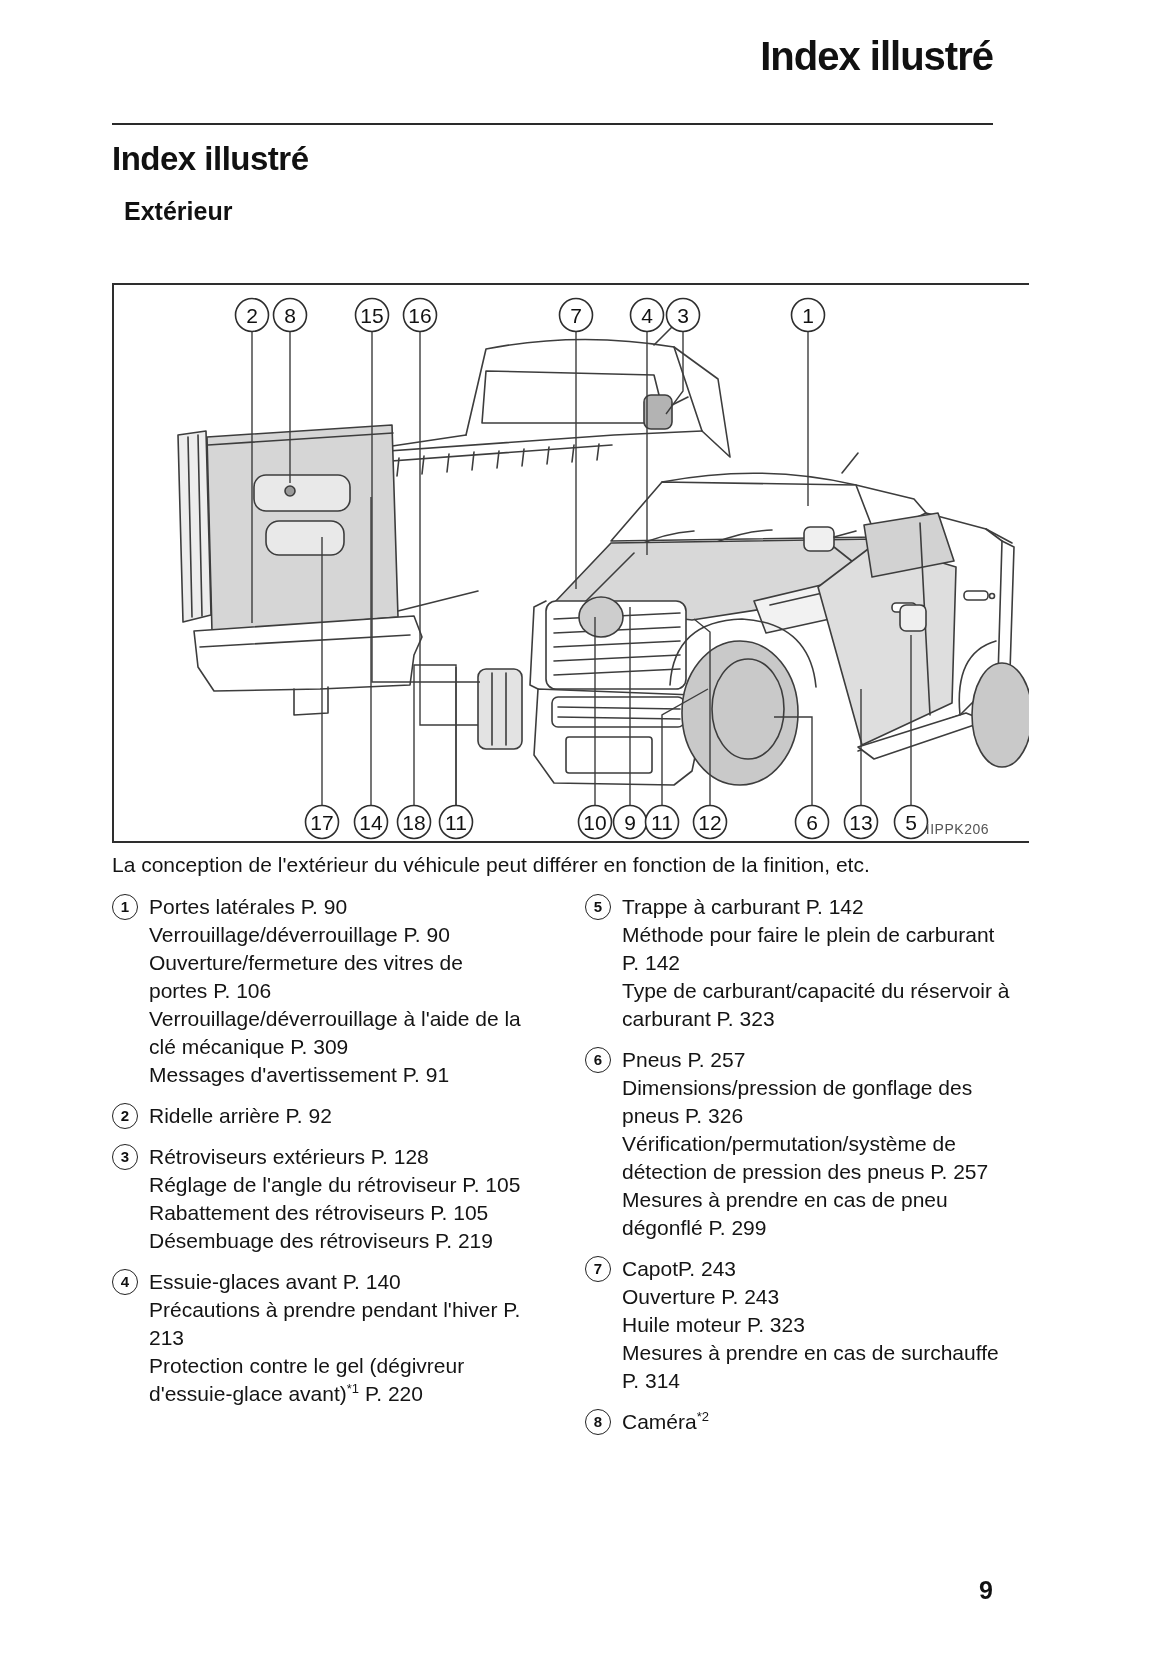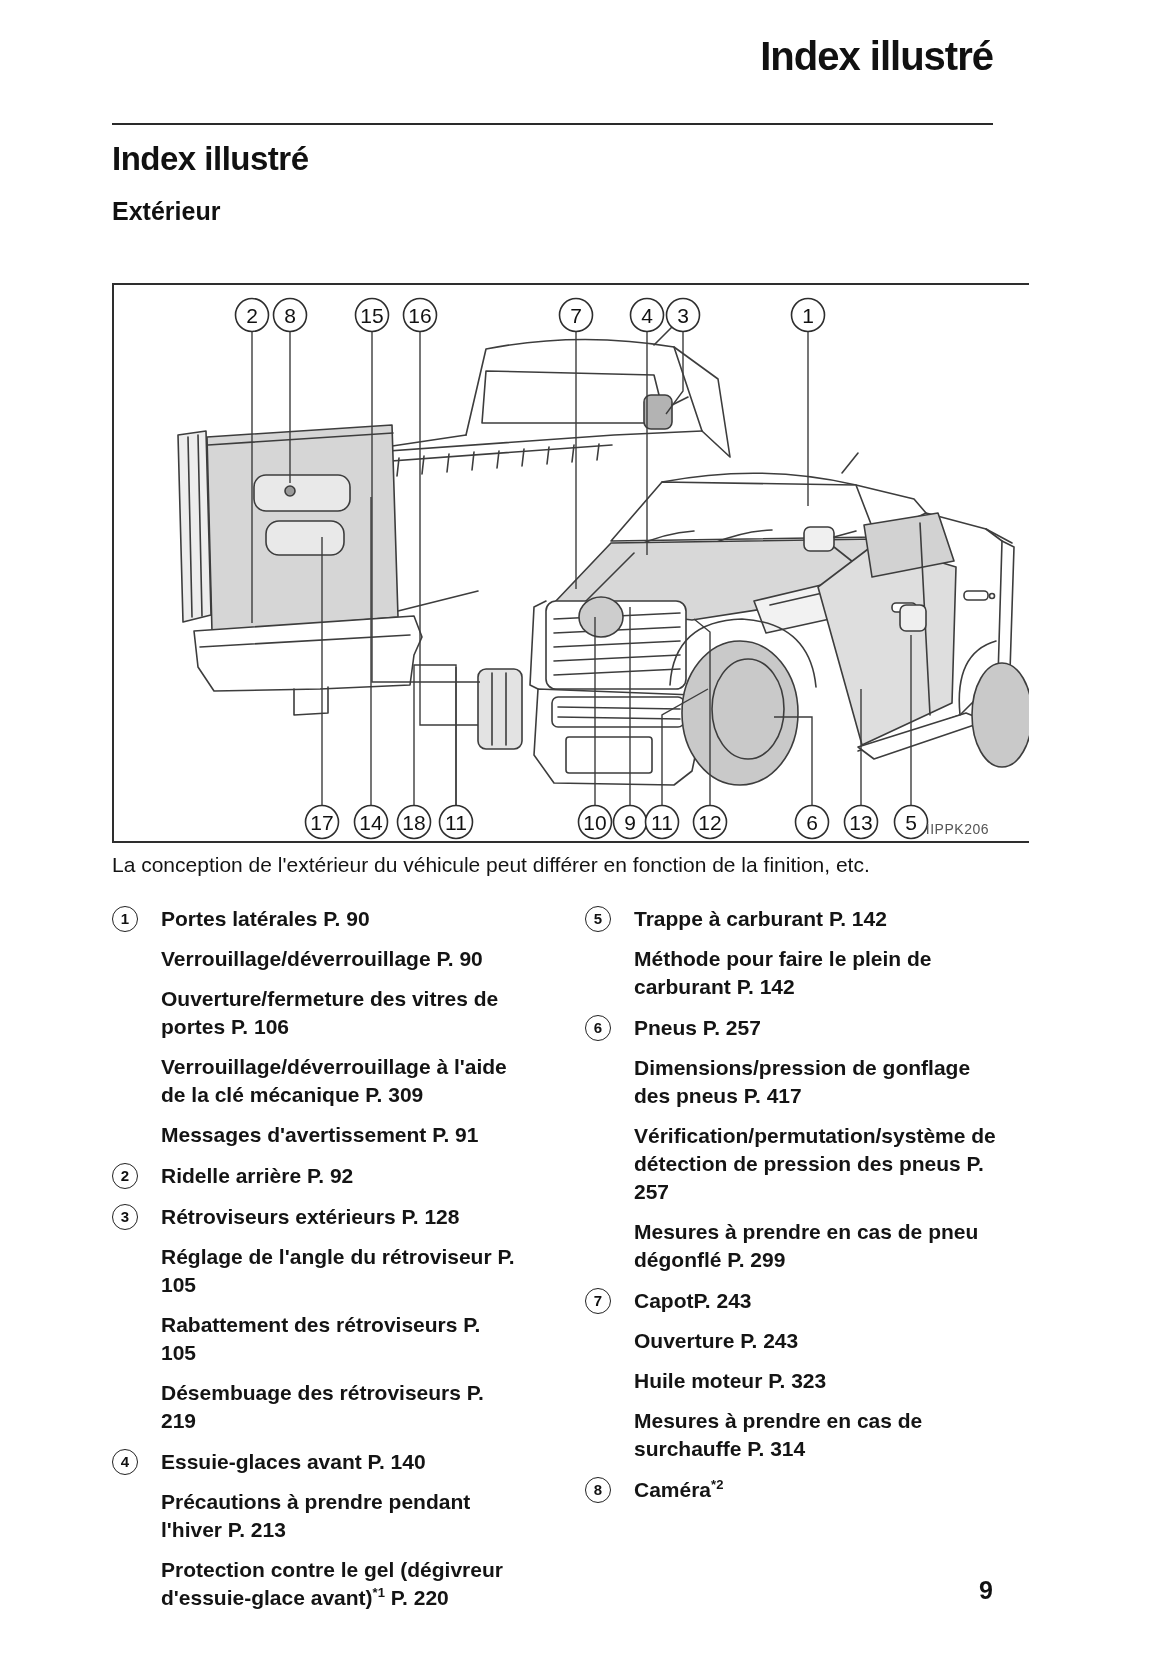--- a/index.html
+++ b/index.html
@@ -3,37 +3,37 @@
 <meta charset="utf-8">
 <style>
   html,body{margin:0;padding:0;background:#fff;}
   .page{position:relative;width:1029px;height:1653px;background:#fff;overflow:hidden;
         font-family:"Liberation Sans",sans-serif;color:#1a1a1a;}
   .running-head{position:absolute;top:34px;left:112px;width:881px;text-align:right;
         font-size:40px;font-weight:700;letter-spacing:-1px;color:#111;}
   .head-rule{position:absolute;top:123px;left:112px;width:881px;height:2px;background:#2a2a2a;}
   .section-title{position:absolute;top:140px;left:112px;margin:0;font-size:33px;font-weight:700;
         letter-spacing:-0.5px;color:#111;}
-  .subsection-title{position:absolute;top:197px;left:112px;margin:0;font-size:25px;font-weight:700;color:#111;}
+  .subsection-title{position:absolute;top:197px;left:124px;margin:0;font-size:25px;font-weight:700;color:#111;}
   .tab-square{position:absolute;top:152px;left:1067px;width:98px;height:101px;background:#7b807d;}
   .tab-label{position:absolute;top:285px;left:1068px;height:170px;writing-mode:vertical-rl;
         font-size:21px;font-weight:700;letter-spacing:0.5px;color:#111;}
   .figure-box{position:absolute;top:283px;left:112px;width:925px;height:560px;
         border:2px solid #2e2e2e;box-sizing:border-box;background:#fff;}
   .figure-box svg{position:absolute;top:0;left:0;}
   .fig-code{position:absolute;right:46px;bottom:4px;font-size:14px;color:#555;letter-spacing:0.5px;}
   .fig-note{position:absolute;top:851px;left:112px;width:900px;font-size:21px;line-height:28px;color:#141414;}
   .index-columns{position:absolute;top:893px;left:112px;display:flex;}
   .col{width:415px;margin-right:58px;}
   .col.right{width:428px;margin-right:0;}
   .item{position:relative;padding-left:37px;margin:0 0 13px 0;font-size:21px;line-height:28px;color:#141414;}
   .inum{position:absolute;left:0;top:1px;width:26px;height:26px;box-sizing:border-box;
         border:1.6px solid #222;border-radius:50%;text-align:center;
         font-size:15px;font-weight:700;line-height:23px;color:#111;background:#fff;}
-  .ititle,.isub{margin:12px;font-weight:bold;}
+  .ititle,.isub{margin:0;}
   sup{font-size:0.62em;line-height:0;}
   .page-num{position:absolute;top:1576px;left:880px;width:113px;text-align:right;
         font-size:25px;font-weight:700;color:#111;}
   
   .art path,.art line,.art polygon,.art rect,.art ellipse,.art circle{vector-effect:non-scaling-stroke;}
 </style>
 </head>
 <body>
 
 <div class="page">
@@ -284,25 +284,26 @@
           <div class="ititle">Essuie-glaces avant P. 140</div>
           <div class="isub">Précautions à prendre pendant l'hiver P. 213</div>
           <div class="isub">Protection contre le gel (dégivreur d'essuie-glace avant)<sup>*1</sup> P. 220</div>
         </div>
       </div>
     <div class="col right" id="col-right">
         <div class="item">
           <span class="inum">5</span>
           <div class="ititle">Trappe à carburant P. 142</div>
           <div class="isub">Méthode pour faire le plein de carburant P. 142</div>
+          <div class="isub">Type de carburant/capacité du réservoir à carburant P. 323</div>
         </div>
         <div class="item">
           <span class="inum">6</span>
           <div class="ititle">Pneus P. 257</div>
-          <div class="isub">Dimensions/pression de gonflage des pneus P. 417</div>
+          <div class="isub">Dimensions/pression de gonflage des pneus P. 326</div>
           <div class="isub">Vérification/permutation/système de détection de pression des pneus P. 257</div>
           <div class="isub">Mesures à prendre en cas de pneu dégonflé P. 299</div>
         </div>
         <div class="item">
           <span class="inum">7</span>
           <div class="ititle">CapotP. 243</div>
           <div class="isub">Ouverture P. 243</div>
           <div class="isub">Huile moteur P. 323</div>
           <div class="isub">Mesures à prendre en cas de surchauffe P. 314</div>
         </div>

